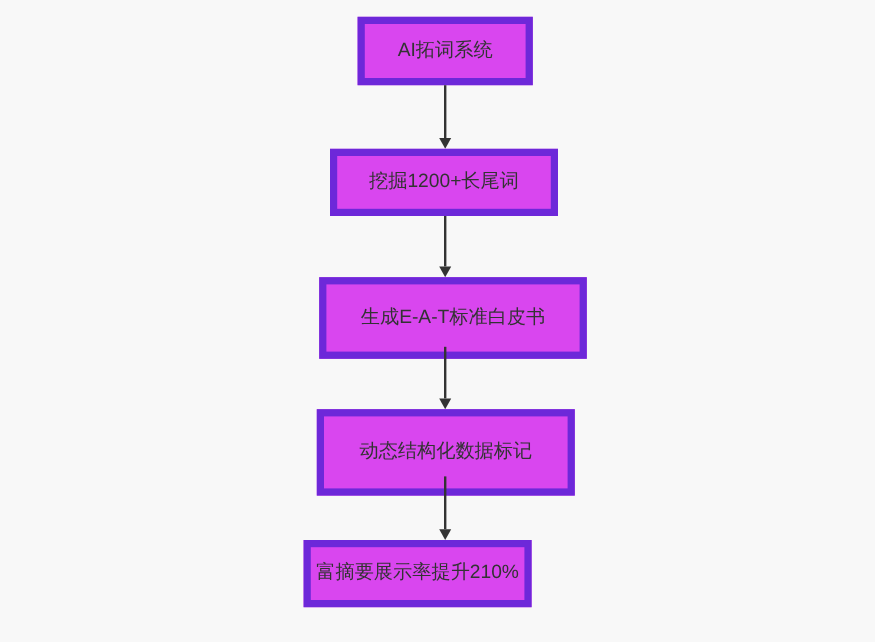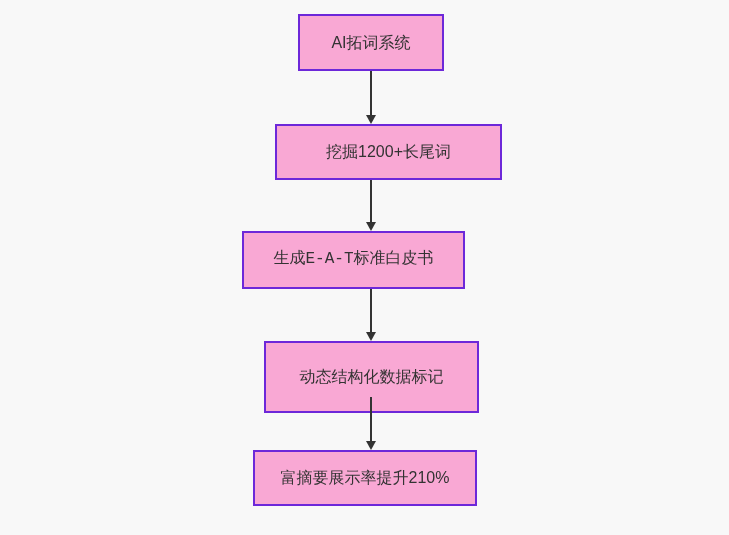--- a/index.html
+++ b/index.html
@@ -12,35 +12,35 @@
     overflow: hidden;
   }
   .canvas {
     position: relative;
     width: 729px;
     height: 535px;
   }
   .node {
     position: absolute;
     box-sizing: border-box;
-    background: #f9a8d4;
-    border: 2px solid #6d28d9;
+    background: #d946ef;
+    border: 6px solid #6d28d9;
     display: flex;
     align-items: center;
     justify-content: center;
     color: #333333;
     font-size: 16px;
     line-height: 1.2;
     white-space: nowrap;
   }
   .n1 { left: 298px; top: 14px;  width: 146px; height: 57px; }
-  .n2 { left: 275px; top: 124px; width: 227px; height: 56px; }
-  .n3 { left: 242px; top: 231px; width: 223px; height: 58px; font-family: Liberation Mono, monospace; }
+  .n2 { left: 275px; top: 124px; width: 190px; height: 56px; }
+  .n3 { left: 266px; top: 231px; width: 223px; height: 68px; }
   .n4 { left: 264px; top: 341px; width: 215px; height: 72px; }
-  .n5 { left: 253px; top: 450px; width: 224px; height: 56px; }
+  .n5 { left: 253px; top: 450px; width: 190px; height: 56px; }
 
   .edge {
     position: absolute;
     left: 365px;
     width: 12px;
   }
   .e1 { top: 71px;  height: 53px; }
   .e2 { top: 180px; height: 51px; }
   .e3 { top: 289px; height: 52px; }
   .e4 { top: 397px; height: 53px; }

